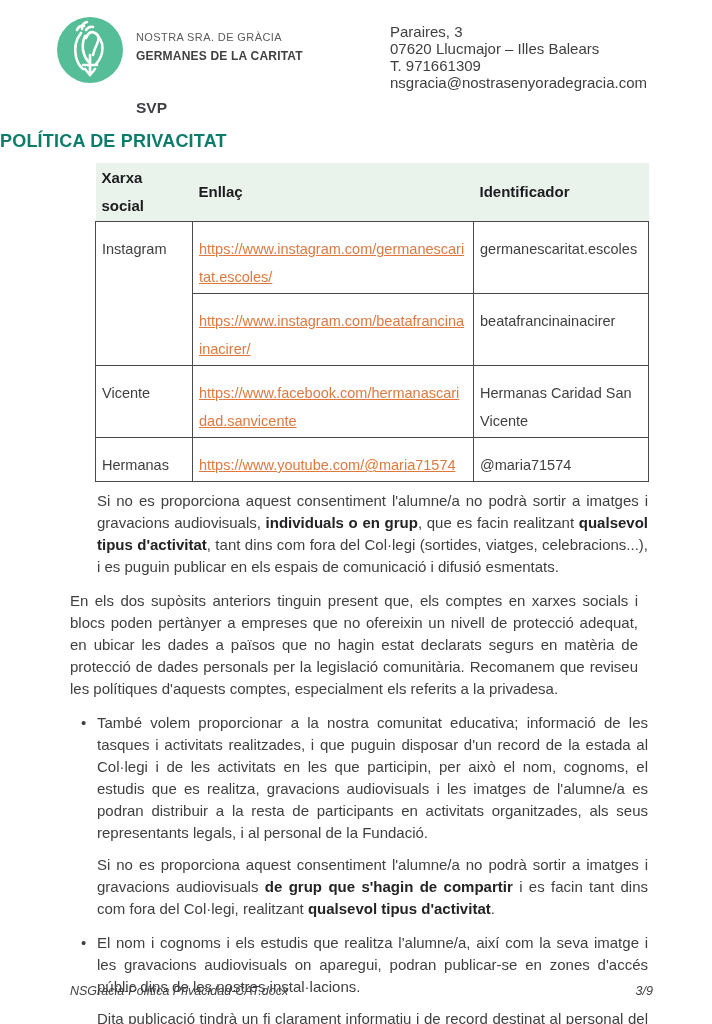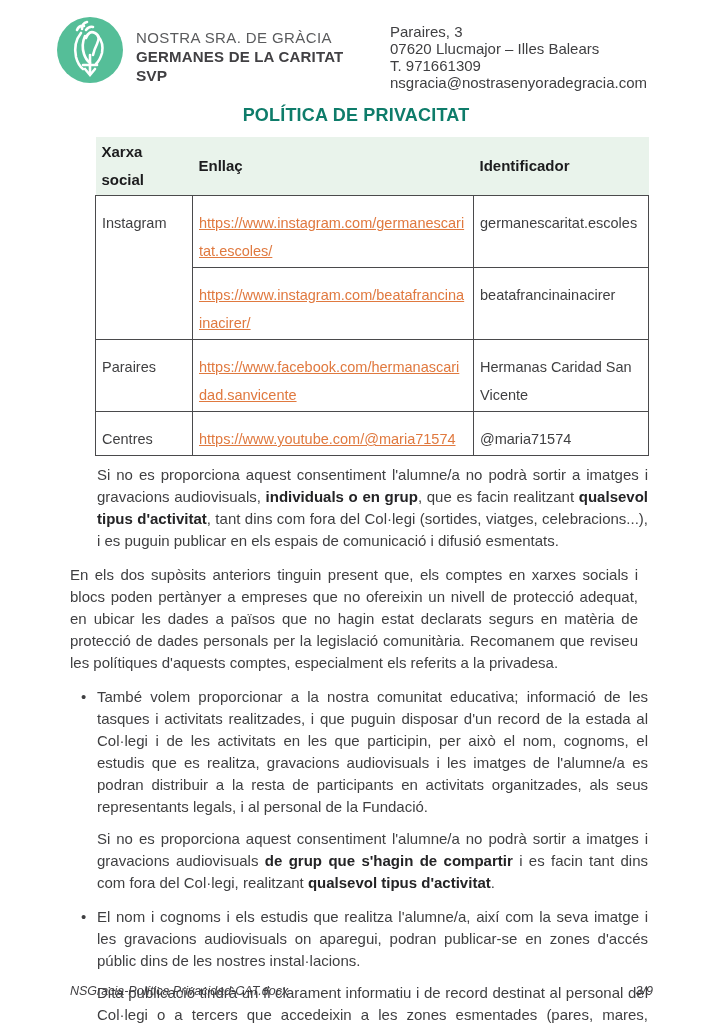--- a/index.html
+++ b/index.html
@@ -6,26 +6,26 @@
   html,body { background:#e8e8e8; }
   body { font-family:"Liberation Sans", sans-serif; }
   .page {
     position:relative; width:712px; height:1024px; margin:0 auto;
     background:#ffffff; overflow:hidden; color:#3f3f41;
   }
   
   .hdr { display:flex; margin:17px 64px 0 57px; }
   .logo { flex:0 0 66px; width:66px; height:66px; }
   .org { flex:1; margin-left:13px; padding-top:11px; line-height:19px; }
-  .org-1 { font-size:15px; color:#5a5b5d; letter-spacing:.4px; font-weight:400; }
-  .org-2 { font-size:15px; color:#414043; font-weight:700; letter-spacing:.2px; }
-  .org-3 { font-size:15.5px; color:#414043; font-weight:700; }
+  .org-1 { font-size:11px; color:#5a5b5d; letter-spacing:.4px; font-weight:400; }
+  .org-2 { font-size:12px; color:#414043; font-weight:700; letter-spacing:.2px; }
+  .org-3 { font-size:15.5px; color:#414043; font-weight:700;margin-top:32px; }
   .contact { flex:0 0 258px; padding-top:6px; font-size:15px; line-height:17px; color:#3f3f41; }
   
-  .title { margin-top:14px; text-align:center; font-size:18px; font-weight:700;
+  .title { margin-top:14px; text-align:left; font-size:18px; font-weight:700;
            color:#0e7c6a; letter-spacing:.2px; }
   
   .content { margin:11px 64px 0 70px; font-size:15px; line-height:22px; }
   .intro-p { margin:0 0 8px 27px; }
   b { color:#242426; }
   .link { color:#e0793f; text-decoration:underline; cursor:pointer; }
   
   table { border-collapse:collapse; table-layout:fixed; width:553px;
           margin:2px 0 8px 25px; font-size:14.5px; line-height:28px; }
   th { background:#e9f3eb; text-align:left; font-weight:700; color:#1c1c1e;
@@ -103,26 +103,26 @@
           <tr>
             <td rowspan="2">Instagram</td>
             <td class="linkcell"><a class="link">https://www.instagram.com/germanescaritat.escoles/</a></td>
             <td>germanescaritat.escoles</td>
           </tr>
           <tr>
             <td class="linkcell"><a class="link">https://www.instagram.com/beatafrancinainacirer/</a></td>
             <td>beatafrancinainacirer</td>
           </tr>
           <tr>
-            <td>Paraires</td>
+            <td>Vicente</td>
             <td class="linkcell"><a class="link">https://www.facebook.com/hermanascaridad.sanvicente</a></td>
             <td>Hermanas Caridad San Vicente</td>
           </tr>
           <tr>
-            <td>Centres</td>
+            <td>Hermanas</td>
             <td class="linkcell"><a class="link">https://www.youtube.com/@maria71574</a></td>
             <td>@maria71574</td>
           </tr>
         </tbody>
     </table>
 
     <div id="doc-body">
         <div class="para indent"><span>Si no es proporciona aquest consentiment l'alumne/a no podrà sortir a imatges i gravacions audiovisuals, </span><b>individuals o en grup</b><span>, que es facin realitzant </span><b>qualsevol tipus d'activitat</b><span>, tant dins com fora del Col·legi (sortides, viatges, celebracions...), i es puguin publicar en els espais de comunicació i difusió esmentats.</span></div>
         <div class="para flush"><span>En els dos supòsits anteriors tinguin present que, els comptes en xarxes socials i blocs poden pertànyer a empreses que no ofereixin un nivell de protecció adequat, en ubicar les dades a països que no hagin estat declarats segurs en matèria de protecció de dades personals per la legislació comunitària. Recomanem que reviseu les polítiques d'aquests comptes, especialment els referits a la privadesa.</span></div>
         <div class="para bullet"><span class="marker">•</span><span>També volem proporcionar a la nostra comunitat educativa; informació de les tasques i activitats realitzades, i que puguin disposar d'un record de la estada al Col·legi i de les activitats en les que participin, per això el nom, cognoms, el estudis que es realitza, gravacions audiovisuals i les imatges de l'alumne/a es podran distribuir a la resta de participants en activitats organitzades, als seus representants legals, i al personal de la Fundació.</span></div>

